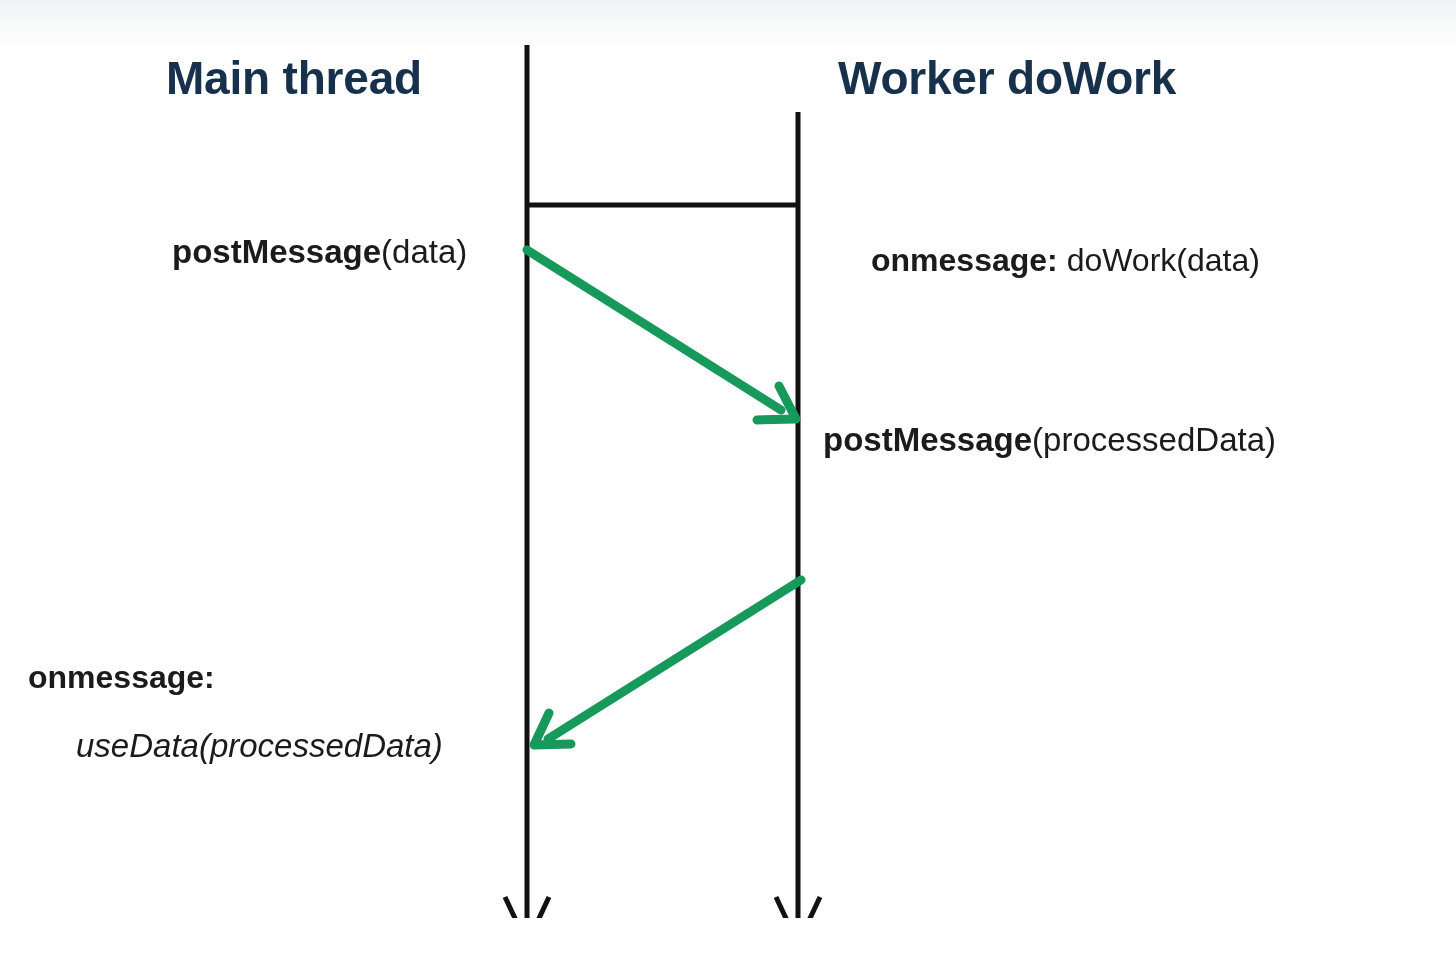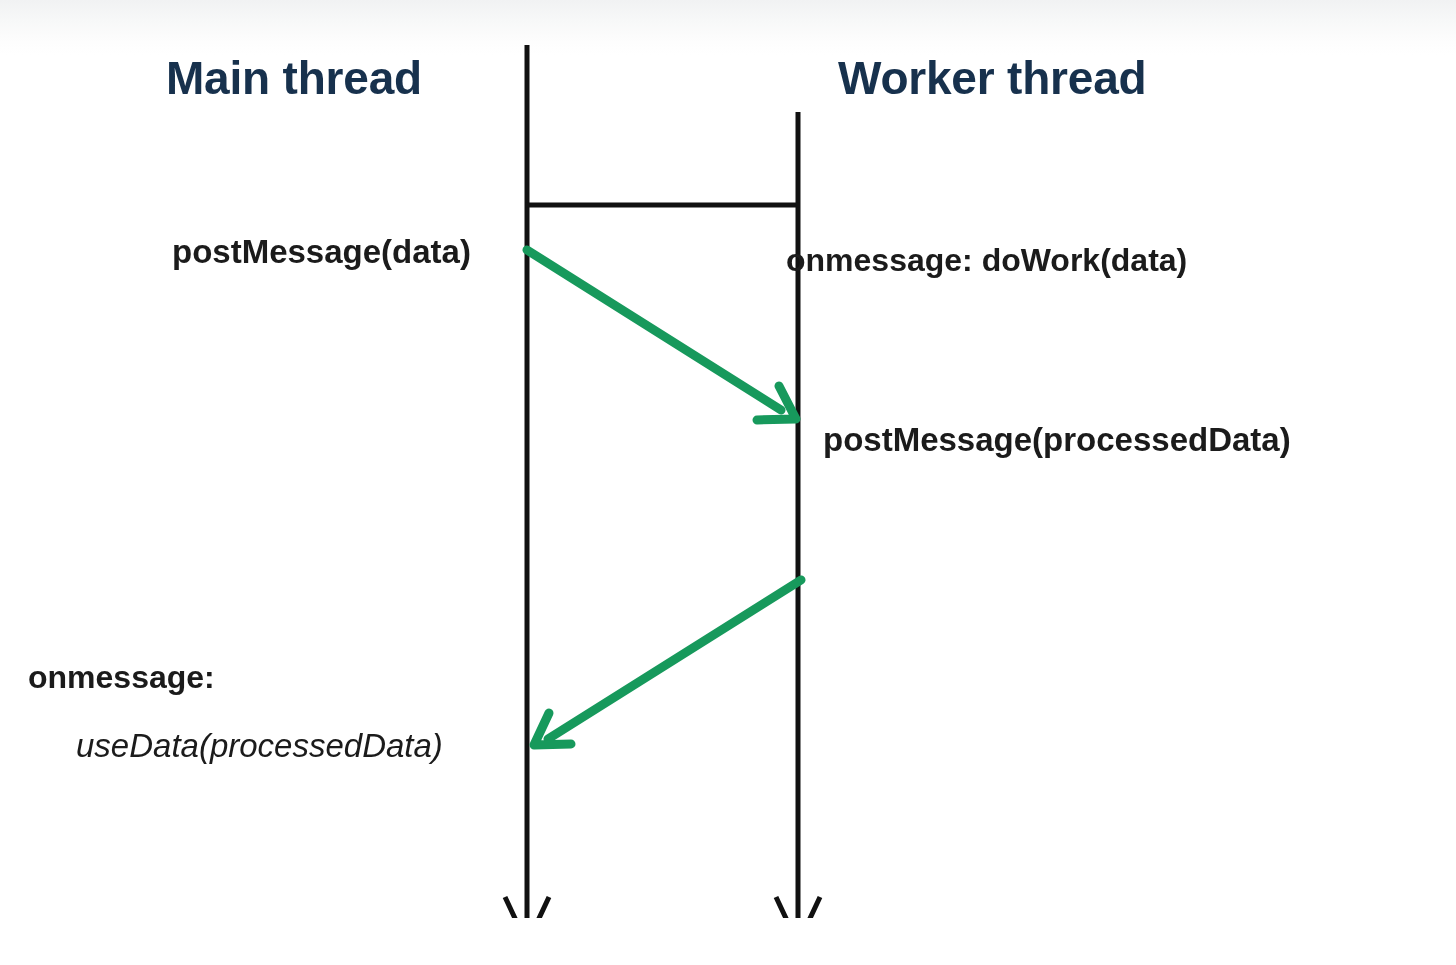--- a/index.html
+++ b/index.html
@@ -36,29 +36,29 @@
     color: #17314d;
     font-weight: bold;
     font-size: 46px;
     letter-spacing: -0.2px;
     line-height: 1;
   }
   #title-main   { left: 166px; top: 55px; }
   #title-worker { left: 838px; top: 55px; }
 
   .lbl-strong { font-weight: bold; text-align: right; }
-  .lbl-plain  { font-weight: bold; margin-top: 28px; }
+  .lbl-plain  { font-weight: normal; margin-top: 28px; }
   .lbl-italic { font-style: italic; font-weight: normal; }
 
   #label-post-data {
     left: 172px; top: 235px;
     font-size: 33px;
   }
   #label-onmessage-dowork {
-    left: 786px; top: 244px;
+    left: 871px; top: 244px;
     font-size: 32px;
   }
   #label-post-processed {
     left: 823px; top: 423px;
     font-size: 33px;
   }
   #label-onmessage-main {
     left: 28px; top: 661px;
     font-size: 32px;
   }
@@ -88,21 +88,21 @@
     </g>
 
     <g>
       <line x1="801" y1="580" x2="548" y2="739" stroke="#17995C" stroke-width="9" stroke-linecap="round"></line>
       <polyline points="571,744 534,745 549,713" fill="none" stroke="#17995C" stroke-width="9" stroke-linecap="round" stroke-linejoin="round"></polyline>
     </g>
   </svg>
 
   <div class="title" id="title-main">Main thread</div>
 
-  <div class="title" id="title-worker">Worker thread</div>
+  <div class="title" id="title-worker">Worker doWork</div>
 
   <div class="label" id="label-post-data">
     <span class="lbl-strong">postMessage</span><span class="lbl-plain">(data)</span>
   </div>
 
   <div class="label" id="label-onmessage-dowork">
     <span class="lbl-strong">onmessage:</span><span class="lbl-plain"> doWork(data)</span>
   </div>
 
   <div class="label" id="label-post-processed">

